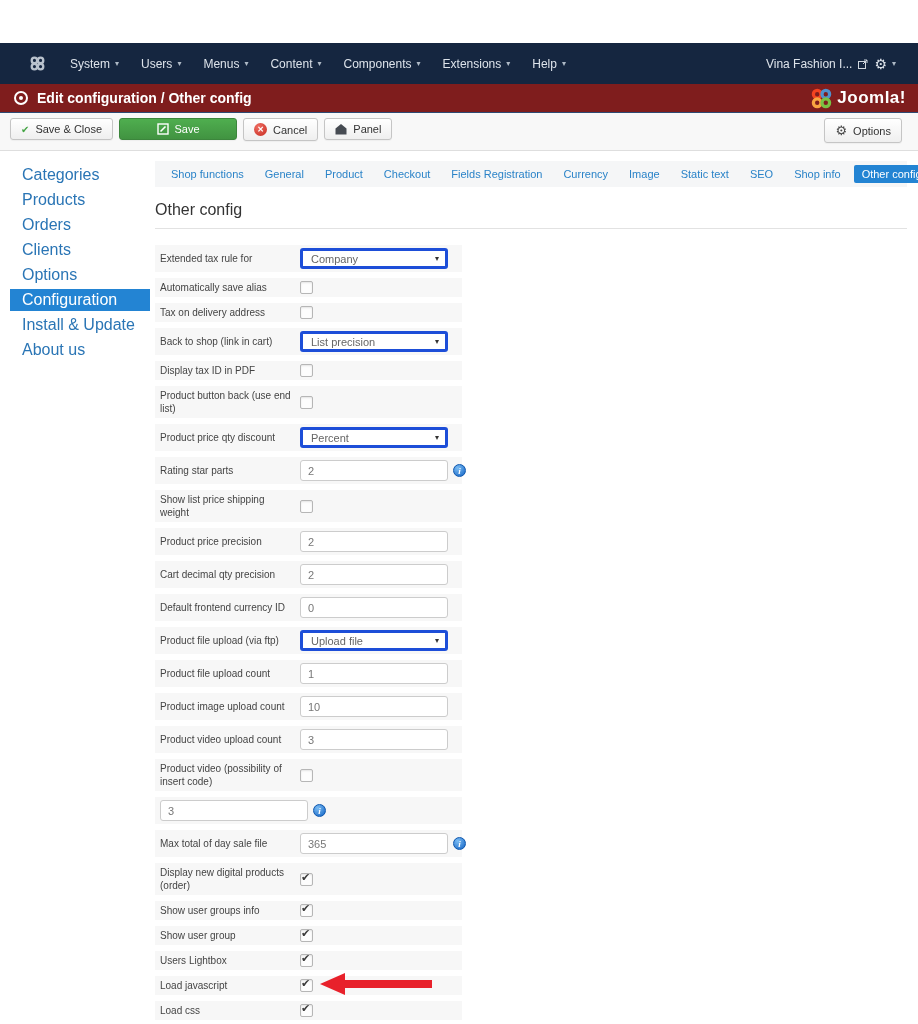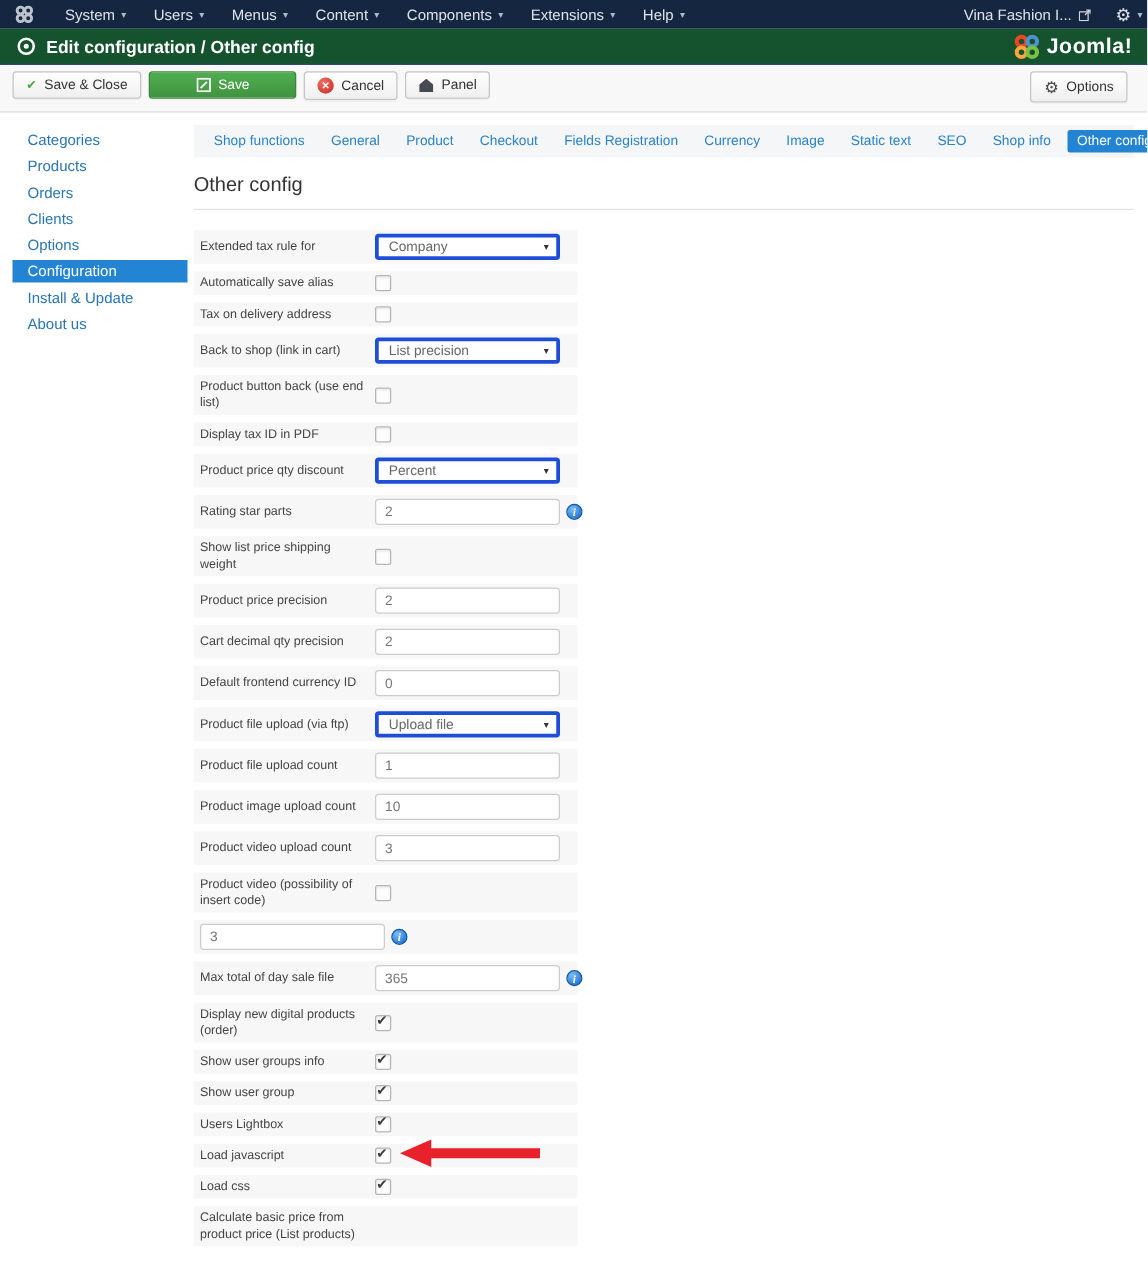--- a/index.html
+++ b/index.html
@@ -1,51 +1,51 @@
 <!DOCTYPE html>
 <html><head>
 <meta charset="utf-8">
 <style>
   * { margin:0; padding:0; box-sizing:border-box; }
   html,body { background:#fff; }
   body { font-family:"Liberation Sans", sans-serif; }
   .screen { width:918px; height:1024px; background:#fff; overflow:hidden; position:relative; }
 
   
-  .menubar { height:23px; background:#152640; display:flex; align-items:center; padding:0 4px; color:#dde3ea; font-size:12px; }
+  .menubar { height:41px; background:#152640; display:flex; align-items:center; padding:0 22px; color:#dde3ea; font-size:12px;margin-top:43px; }
   .jmenu-icon { display:inline-flex; margin:0 14px 0 8px; }
   .menu-item { padding:0 11px; cursor:pointer; display:inline-flex; align-items:center; gap:5px; color:#dde3ea; }
   .caret { font-size:8px; color:#aeb9c6; }
-  .menubar-right { margin-left:auto; display:flex; align-items:center; gap:19px; }
+  .menubar-right { margin-left:auto; display:flex; align-items:center; gap:6px; }
   .site-link { display:inline-flex; align-items:center; gap:6px; cursor:pointer; color:#dde3ea; }
   .gear-wrap { display:inline-flex; align-items:center; gap:5px; cursor:pointer; }
   .gear { font-size:14px; color:#dde3ea; }
 
   
-  .titlebar { height:29px; background:#14532d; border-bottom:1px solid #2e4a73; display:flex; align-items:center; padding:0 12px; }
+  .titlebar { height:29px; background:#7f1d1d; border-bottom:1px solid #2e4a73; display:flex; align-items:center; padding:0 12px; }
   .target-icon { width:14px; height:14px; border:2px solid #fff; border-radius:50%; position:relative; margin:0 9px 0 2px; }
   .target-icon::after { content:""; position:absolute; left:3px; top:3px; width:4px; height:4px; background:#fff; border-radius:50%; }
   .page-title { font-size:14px; font-weight:bold; color:#fff; }
   .jlogo { margin-left:auto; display:flex; align-items:center; gap:5px; }
   .jlogo-text { color:#fff; font-size:17px; font-weight:bold; letter-spacing:.5px; }
 
   
   .toolbar { background:#f8f8f8; border-bottom:1px solid #dedede; padding:5px 10px 7px; display:flex; align-items:flex-start; }
   .btn { background:linear-gradient(#ffffff,#efefef); border:1px solid #c5c5c5; border-radius:3px; font-size:11px; color:#333;
          padding:4px 10px; margin-right:6px; display:inline-flex; align-items:center; gap:6px; cursor:pointer; box-shadow:0 1px 1px rgba(0,0,0,.04); }
   .btn-green { background:linear-gradient(#4fae4f,#419341); border-color:#3c863c; color:#fff; width:118px; justify-content:center; }
   .icon-check { color:#46a546; font-size:10px; }
   .icon-x-circle { width:13px; height:13px; border-radius:50%; background:radial-gradient(circle at 35% 30%, #ef6d62, #c62b20); color:#fff; font-size:8px; font-weight:bold; display:inline-flex; align-items:center; justify-content:center; }
   .icon-gear-dark { font-size:13px; color:#494949; }
   .toolbar-right { margin-left:auto; }
 
   
   .content-wrap { display:flex; padding-top:10px; }
   .sidebar { width:150px; padding:3px 0 0 10px; flex-shrink:0; }
-  .side-item { font-size:12px; color:#2a75b5; padding:2px 12px; margin-bottom:3px; cursor:pointer; }
+  .side-item { font-size:16px; color:#2a75b5; padding:2px 12px; margin-bottom:3px; cursor:pointer; }
   .side-item.active { background:#2384d3; color:#fff; }
   .main { flex:1; margin-right:11px; min-width:0; padding-left:5px; }
 
   
   .tabs { background:#f5f6f7; padding:4px 8px; display:flex; align-items:center; flex-wrap:nowrap; }
   .tab { font-size:11px; color:#2a83c8; padding:3px 8px; margin-right:5px; cursor:pointer; white-space:nowrap; border-radius:2px; }
   .tab.active { background:#2384d3; color:#fff; }
 
   
   .page-heading { font-size:16px; font-weight:normal; color:#333; margin-top:14px; padding-bottom:9px; border-bottom:1px solid #e2e2e2; }
@@ -219,29 +219,29 @@
   <div class="frow">
     <label class="flabel">Back to shop (link in cart)</label>
     <div class="fctrl">
               <div class="sel">
                 <span>List precision</span>
                 <span class="sel-caret">▾</span>
               </div>
             </div>
   </div>
 
+  <div class="frow">
+    <label class="flabel">Display tax ID in PDF</label>
+    <div class="fctrl">
+              <span class="cb"></span>
+            </div>
+  </div>
+
   <div class="frow tall">
     <label class="flabel">Product button back (use end list)</label>
-    <div class="fctrl">
-              <span class="cb"></span>
-            </div>
-  </div>
-
-  <div class="frow">
-    <label class="flabel">Display tax ID in PDF</label>
     <div class="fctrl">
               <span class="cb"></span>
             </div>
   </div>
 
   <div class="frow">
     <label class="flabel">Product price qty discount</label>
     <div class="fctrl">
               <div class="sel">
                 <span>Percent</span>

